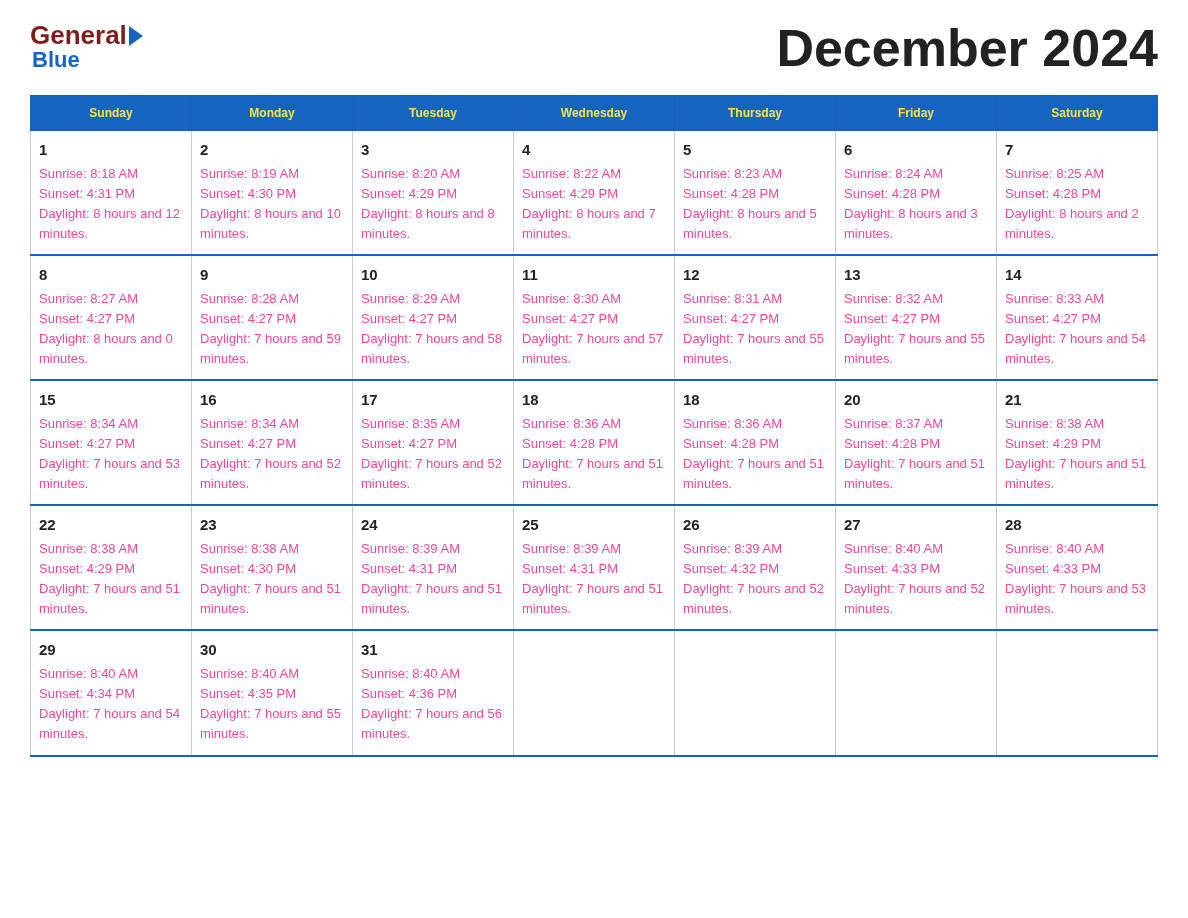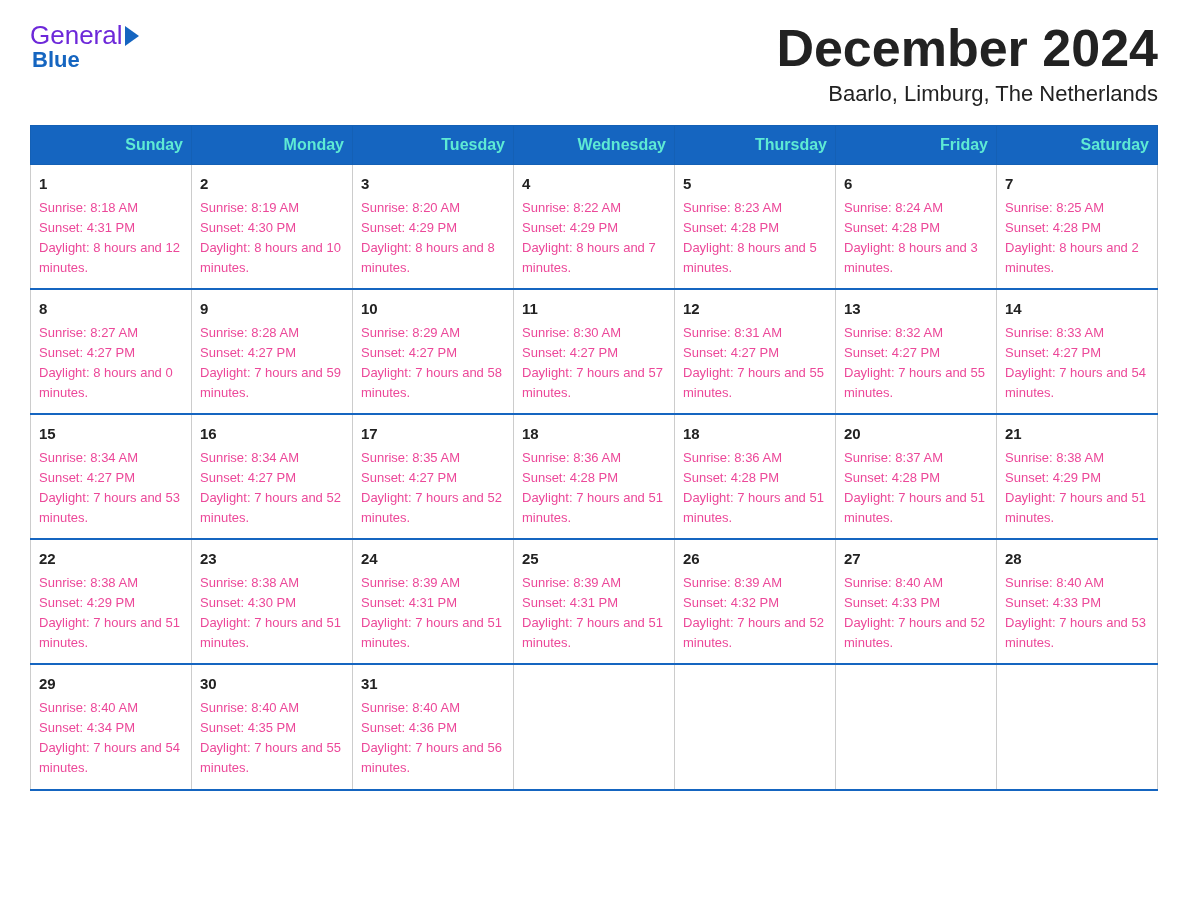--- a/index.html
+++ b/index.html
@@ -19,22 +19,22 @@
     }
     .logo {
       display: flex;
       flex-direction: column;
       align-items: flex-start;
     }
     .logo-text {
       display: flex;
       align-items: center;
       font-size: 26px;
-      font-weight: normal;
-      color: #6d28d9;
+      font-weight: bold;
+      color: #7f1d1d;
       text-align: right;
     }
     .logo-triangle {
       width: 0;
       height: 0;
       border-left: 14px solid #1565c0;
       border-top: 10px solid transparent;
       border-bottom: 10px solid transparent;
       display: inline-block;
       margin-left: 2px;
@@ -62,25 +62,25 @@
       color: #222;
       margin-top: 4px;
     }
     .calendar-table {
       width: 100%;
       border-collapse: collapse;
       border: 1px solid #bbb;
     }
     .calendar-table thead tr th {
       background-color: #1565c0;
-      color: #5eead4;
+      color: #fde047;
       padding: 10px 8px;
-      font-size: 16px;
-      font-weight: bold;
-      text-align: right;
+      font-size: 12px;
+      font-weight: bold;
+      text-align: center;
       border: 1px solid #1460b5;
     }
     .calendar-table tbody tr td {
       vertical-align: top;
       padding: 8px 8px 10px 8px;
       font-size: 13.5px;
       border: 1px solid #ccc;
       width: 14.28%;
       min-height: 90px;
       line-height: 1.5;
@@ -109,21 +109,20 @@
 <div class="header-area">
   <div class="logo">
     <div class="logo-text">
       <span>General</span>
       <span class="logo-triangle"></span>
     </div>
     <div class="logo-subtitle">Blue</div>
   </div>
   <div class="title-area">
     <div class="page-title">December 2024</div>
-    <div class="subtitle">Baarlo, Limburg, The Netherlands</div>
   </div>
 </div>
 
 <table class="calendar-table">
   <thead>
     <tr>
       <th>Sunday</th>
       <th>Monday</th>
       <th>Tuesday</th>
       <th>Wednesday</th>

